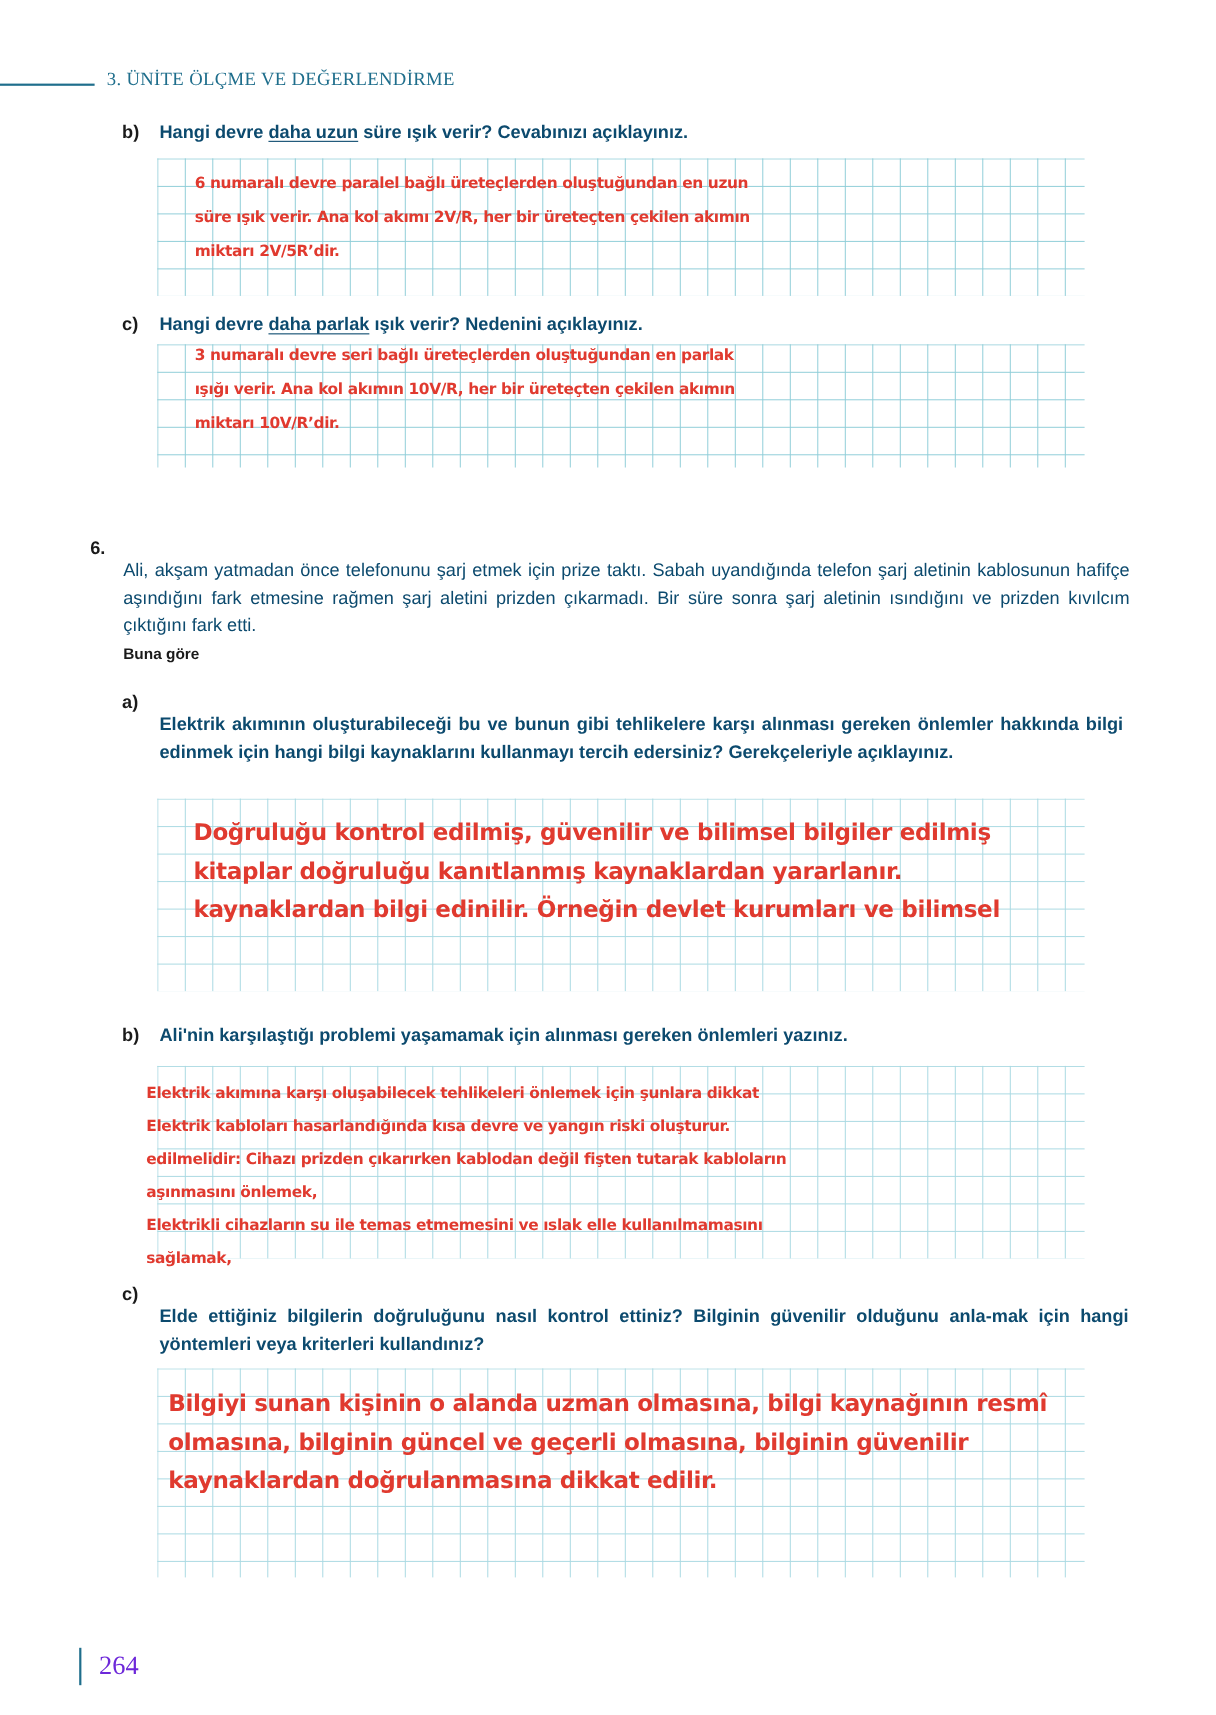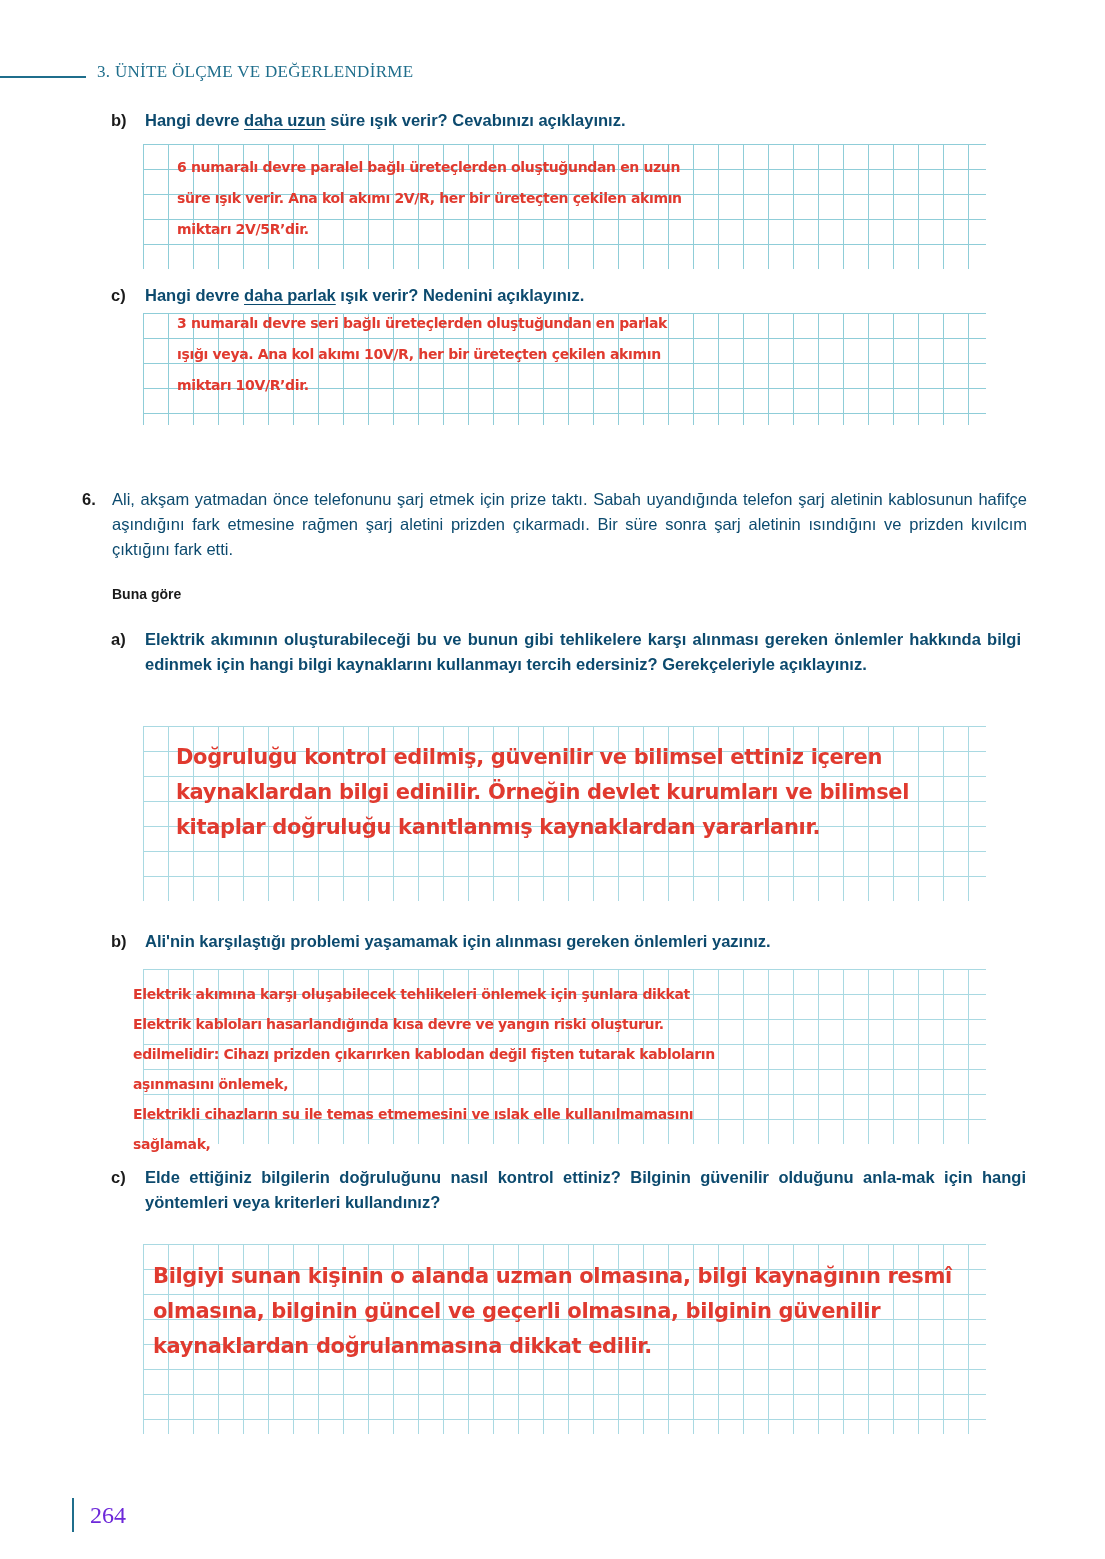--- a/index.html
+++ b/index.html
@@ -54,21 +54,21 @@
     line-height: 1.52;
   }
   .q-marker.num { width: 30px; }
   .q-body {
     flex: 1 1 auto;
     font-size: 16.5px;
     color: #0c4a6e;
     line-height: 1.52;
   }
   .q-body.bold { font-weight: bold; }
-  .q-body.justify { text-align: justify; }
+  .q-body.justify { text-align: justify; margin-top: 20px; }
   .q-body .u {
     text-decoration: underline;
     text-underline-offset: 3px;
   }
   .standalone {
     position: absolute;
     font-size: 14px;
     font-weight: bold;
     color: #1a1a1a;
   }
@@ -144,41 +144,41 @@
 </div>
 
 <div class="q-row" style="left:111px; top:283px; width:880px;">
   <div class="q-marker">c)</div>
   <div class="q-body bold"><span>Hangi devre </span><span class="u">daha parlak</span><span> ışık verir? Nedenini açıklayınız.</span></div>
 </div>
 
 <div class="gridbox" style="left:143px; top:313px; width:843px; height:112px;"></div>
 <div class="answer" style="left:177px; top:308px;">
   <span class="ln">3 numaralı devre seri bağlı üreteçlerden oluştuğundan en parlak</span>
-  <span class="ln">ışığı veya. Ana kol akımı 10V/R, her bir üreteçten çekilen akımın</span>
+  <span class="ln">ışığı verir. Ana kol akımın 10V/R, her bir üreteçten çekilen akımın</span>
   <span class="ln">miktarı 10V/R’dir.</span>
 </div>
 
 <div class="q-row" style="left:82px; top:487px; width:945px;">
   <div class="q-marker num">6.</div>
   <div class="q-body justify">Ali, akşam yatmadan önce telefonunu şarj etmek için prize taktı. Sabah uyandığında telefon şarj aletinin kablosunun hafifçe aşındığını fark etmesine rağmen şarj aletini prizden çıkarmadı. Bir süre sonra şarj aletinin ısındığını ve prizden kıvılcım çıktığını fark etti.</div>
 </div>
 
 <div class="standalone" style="left:112px; top:586px;">Buna göre</div>
 
 <div class="q-row" style="left:111px; top:627px; width:910px;">
   <div class="q-marker">a)</div>
   <div class="q-body bold justify">Elektrik akımının oluşturabileceği bu ve bunun gibi tehlikelere karşı alınması gereken önlemler hakkında bilgi edinmek için hangi bilgi kaynaklarını kullanmayı tercih edersiniz? Gerekçeleriyle açıklayınız.</div>
 </div>
 
 <div class="gridbox pale" style="left:143px; top:726px; width:843px; height:175px;"></div>
 <div class="answer wide" style="left:176px; top:740px;">
-  <span class="ln">Doğruluğu kontrol edilmiş, güvenilir ve bilimsel ettiniz içeren</span>
+  <span class="ln">Doğruluğu kontrol edilmiş, güvenilir ve bilimsel bilgiler edilmiş</span>
+  <span class="ln">kitaplar doğruluğu kanıtlanmış kaynaklardan yararlanır.</span>
   <span class="ln">kaynaklardan bilgi edinilir. Örneğin devlet kurumları ve bilimsel</span>
-  <span class="ln">kitaplar doğruluğu kanıtlanmış kaynaklardan yararlanır.</span>
 </div>
 
 <div class="q-row" style="left:111px; top:929px; width:900px;">
   <div class="q-marker">b)</div>
   <div class="q-body bold">Ali'nin karşılaştığı problemi yaşamamak için alınması gereken önlemleri yazınız.</div>
 </div>
 
 <div class="gridbox pale" style="left:143px; top:969px; width:843px; height:175px;"></div>
 <div class="answer tight" style="left:133px; top:979px;">
   <span class="ln">Elektrik akımına karşı oluşabilecek tehlikeleri önlemek için şunlara dikkat</span>

